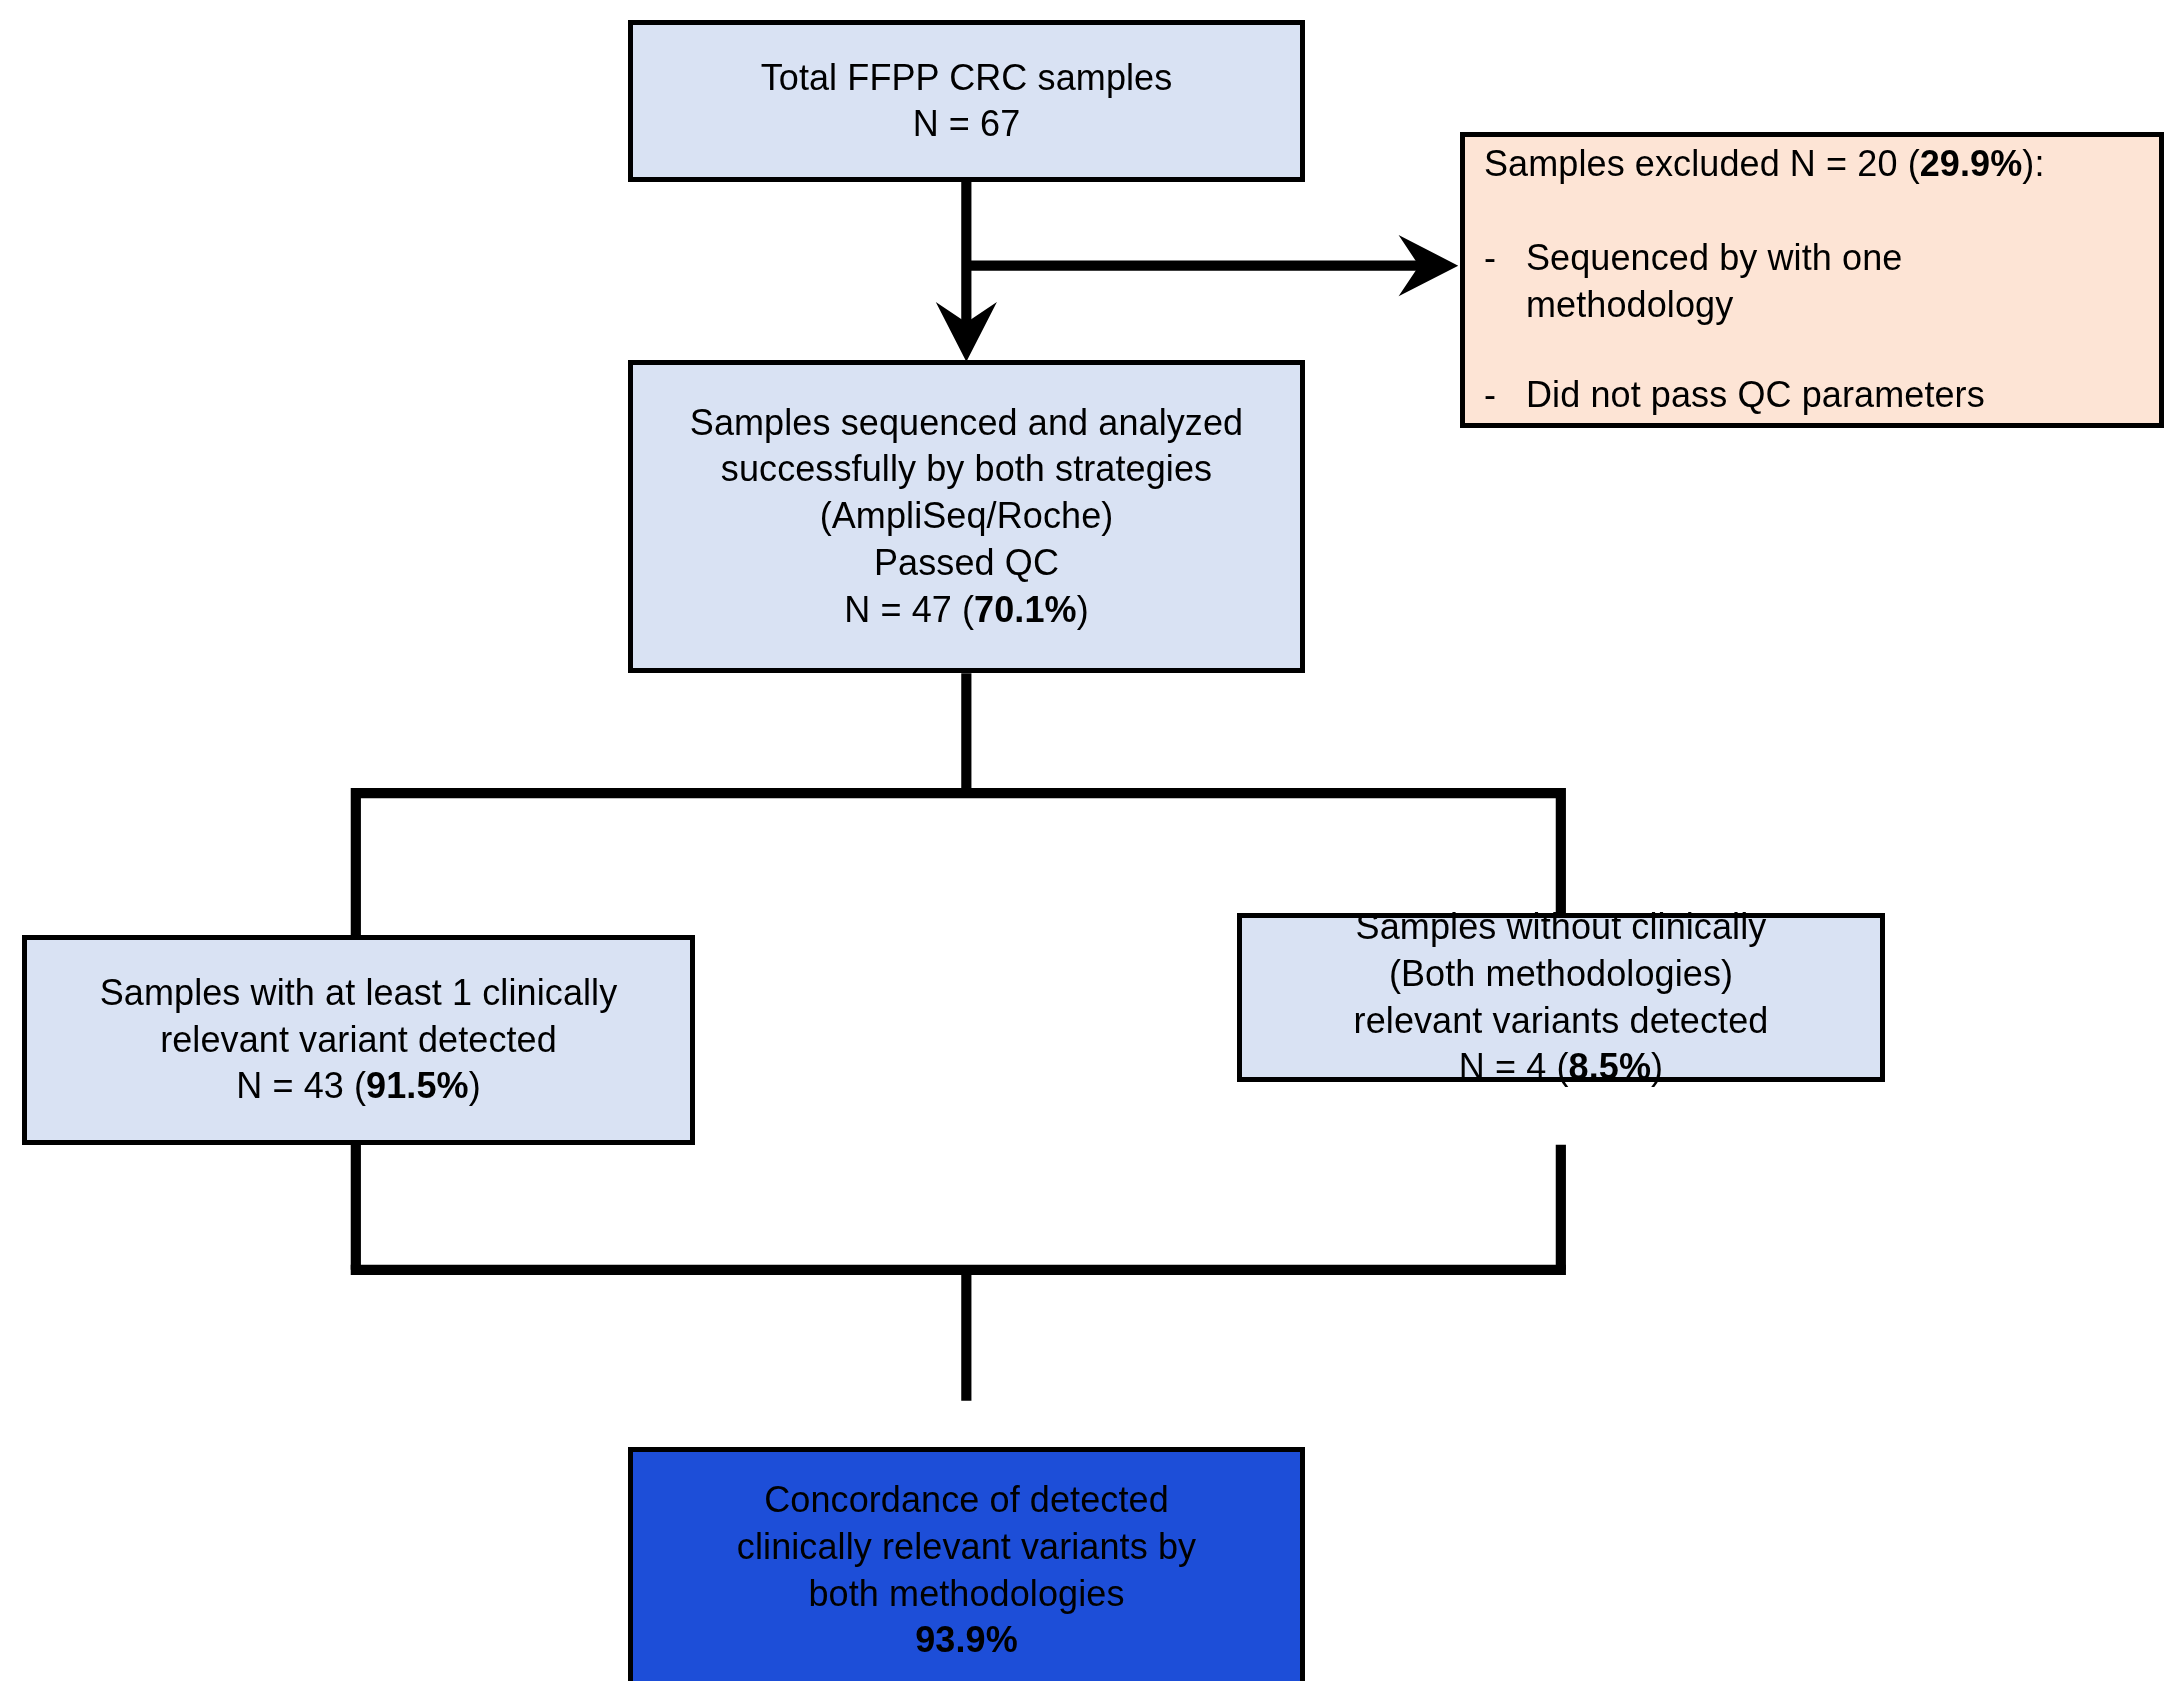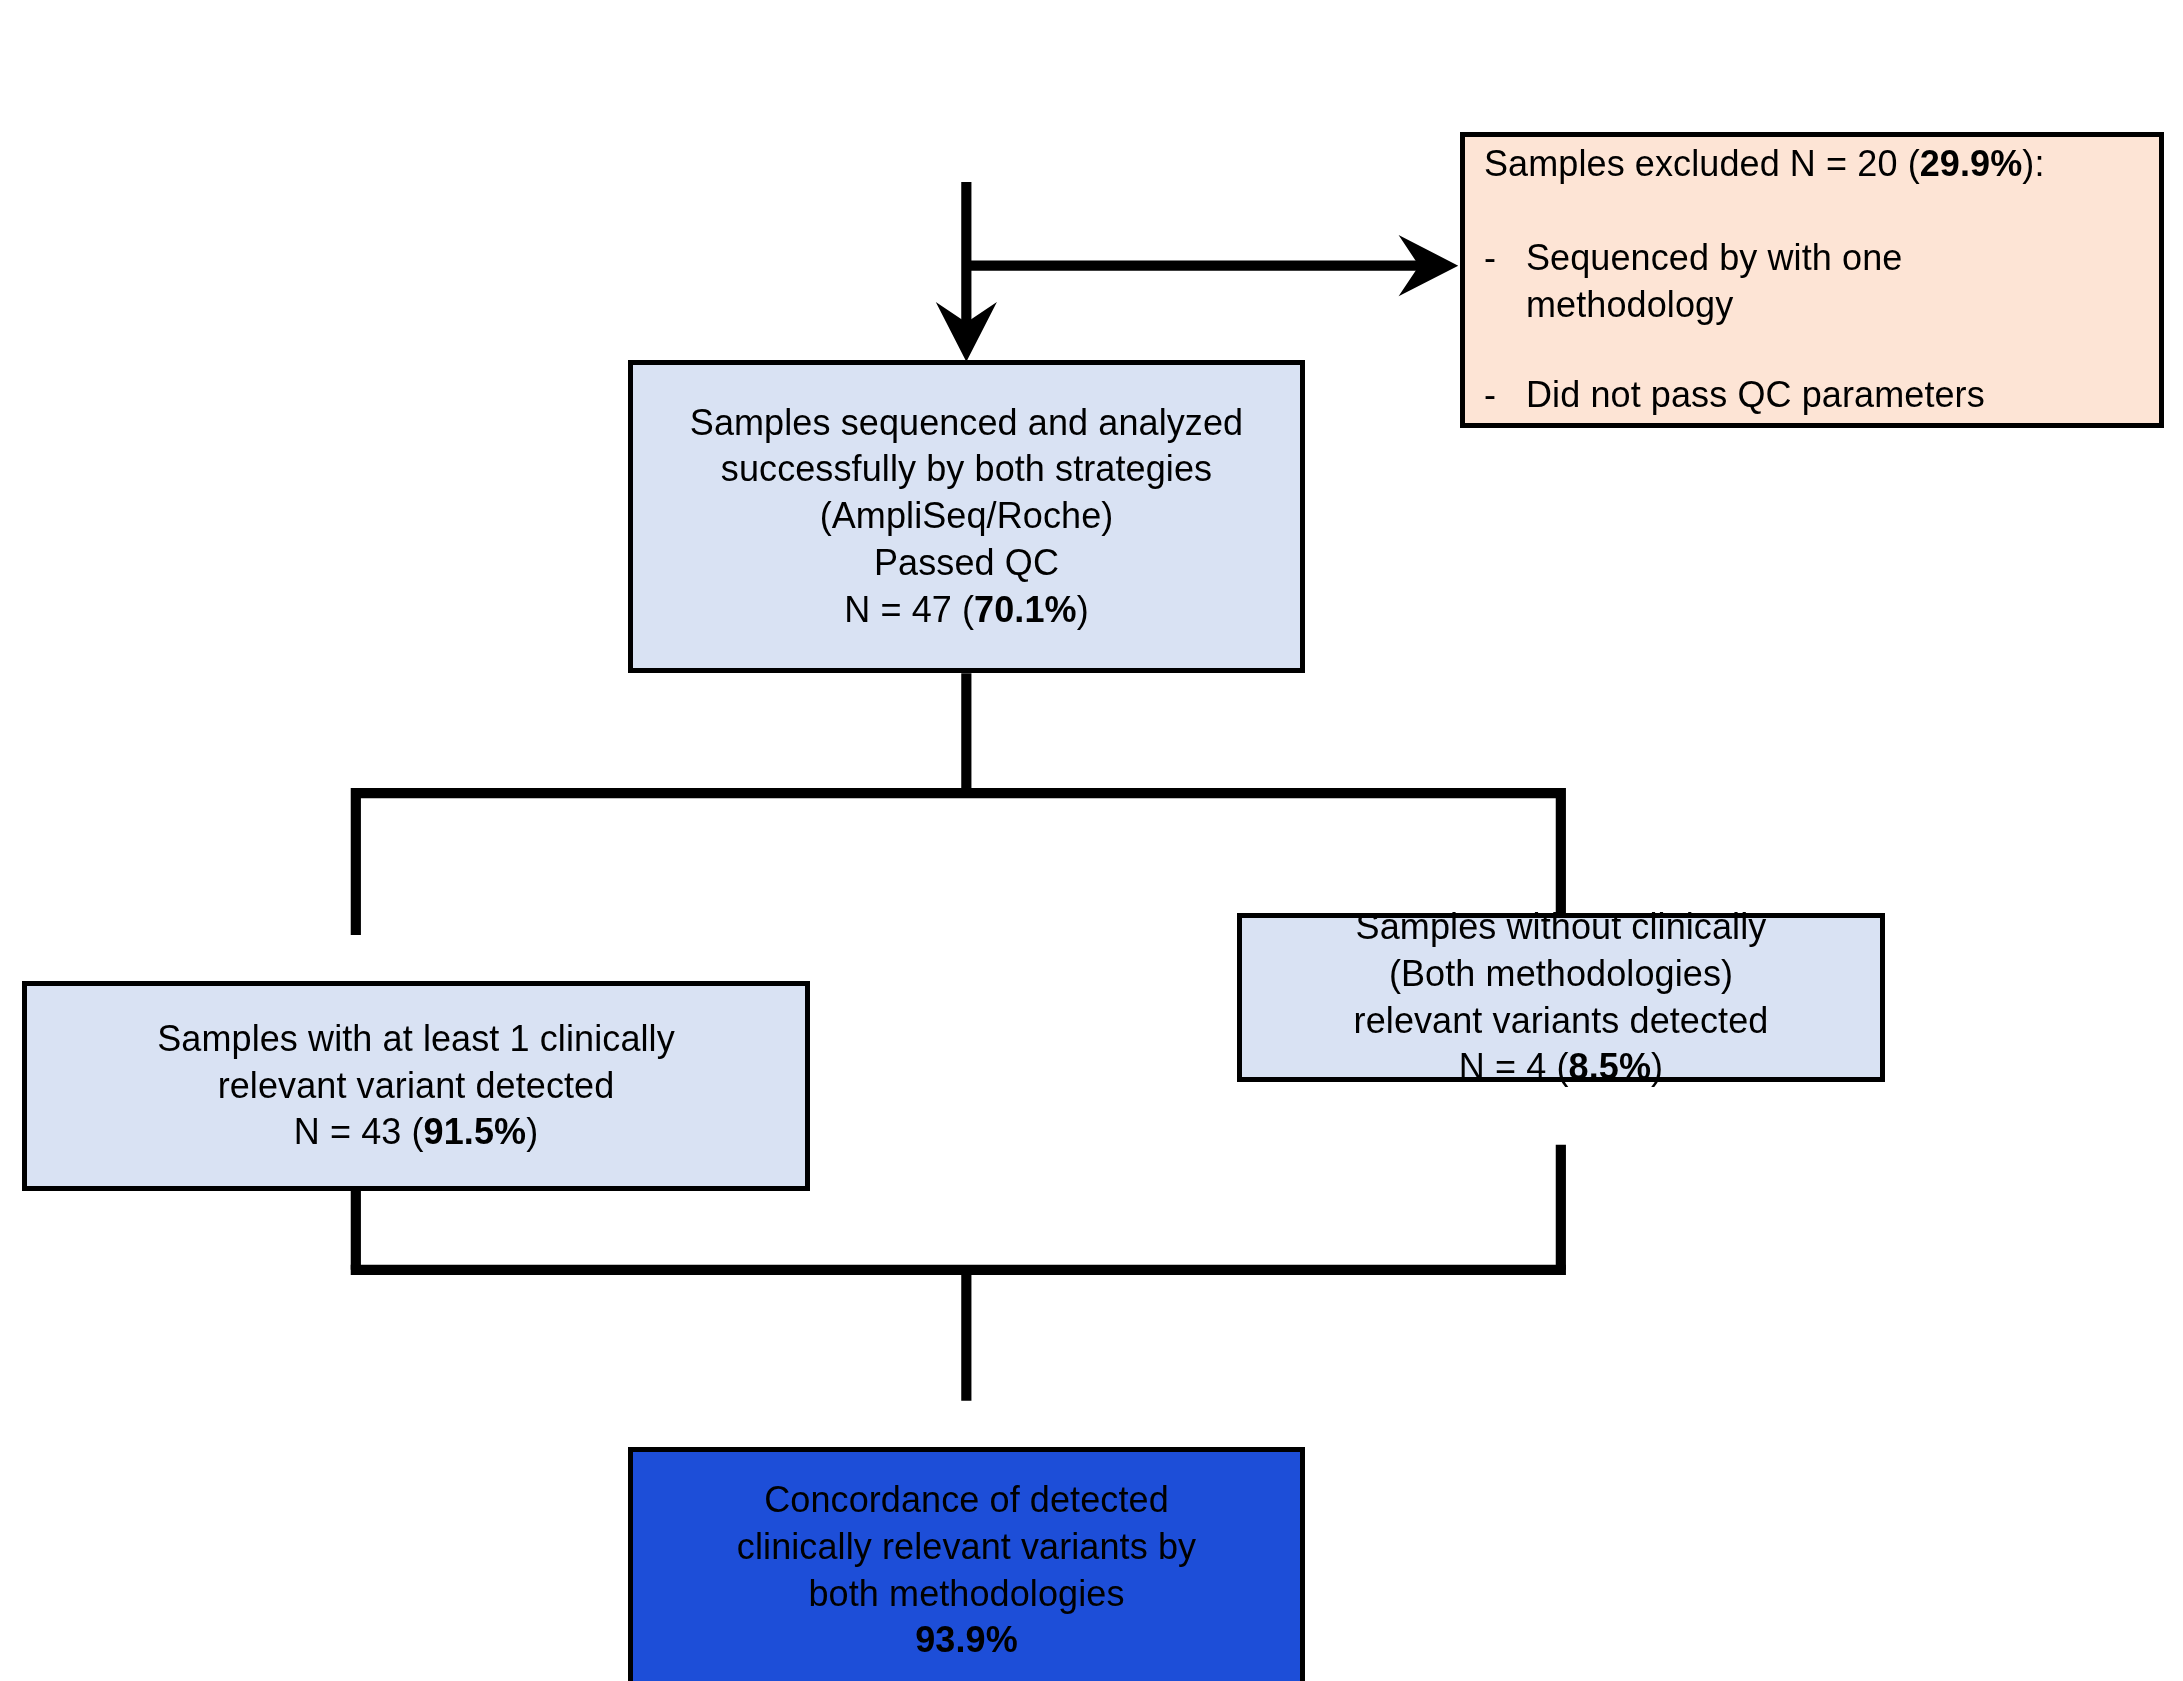--- a/index.html
+++ b/index.html
@@ -60,21 +60,21 @@
     left: 1460px; top: 132px;  width: 704px;  height: 296px;
     align-items: flex-start;
     justify-content: center;
     text-align: left;
     padding: 0 17.5px 0 19px;
   }
   #node-sequenced {
     left: 628px;  top: 360px;  width: 677px;  height: 313px;
   }
   #node-with-variant {
-    left: 22px;   top: 981px; width: 788px;  height: 210px;
+    left: 22px;   top: 935px; width: 673px;  height: 210px;
   }
   #node-without-variant {
     left: 1237px; top: 913px; width: 648px;  height: 169px;
   }
   #node-concordance {
     left: 628px;  top: 1401px; width: 677px;  height: 247px;
   }
 
   
   .excl-head {
@@ -119,20 +119,24 @@
       <line x1="2145" y1="1573" x2="2145" y2="1745"></line>
       <line x1="482" y1="1745" x2="2152" y2="1745"></line>
       <line x1="1328" y1="1745" x2="1328" y2="1925"></line>
     </g>
 
     <polygon points="1328,497 1286,415 1328,443 1370,415" fill="#000000"></polygon>
 
     <polygon points="2004,365 1922,323 1950,365 1922,407" fill="#000000"></polygon>
   </svg>
 
+  <div class="box fill-blue" id="node-total">
+    <span class="line">Total FFPP CRC samples</span>
+    <span class="line">N = 67</span>
+  </div>
 
   <div class="box fill-orange" id="node-excluded">
     <span class="excl-head"><span>Samples excluded N = 20 (</span><b>29.9%</b><span>):</span></span>
     <div class="excl-item">
       <span class="excl-dash">-</span>
       <span class="excl-text">Sequenced by with one methodology</span>
     </div>
     <div class="excl-item">
       <span class="excl-dash">-</span>
       <span class="excl-text">Did not pass QC parameters</span>

